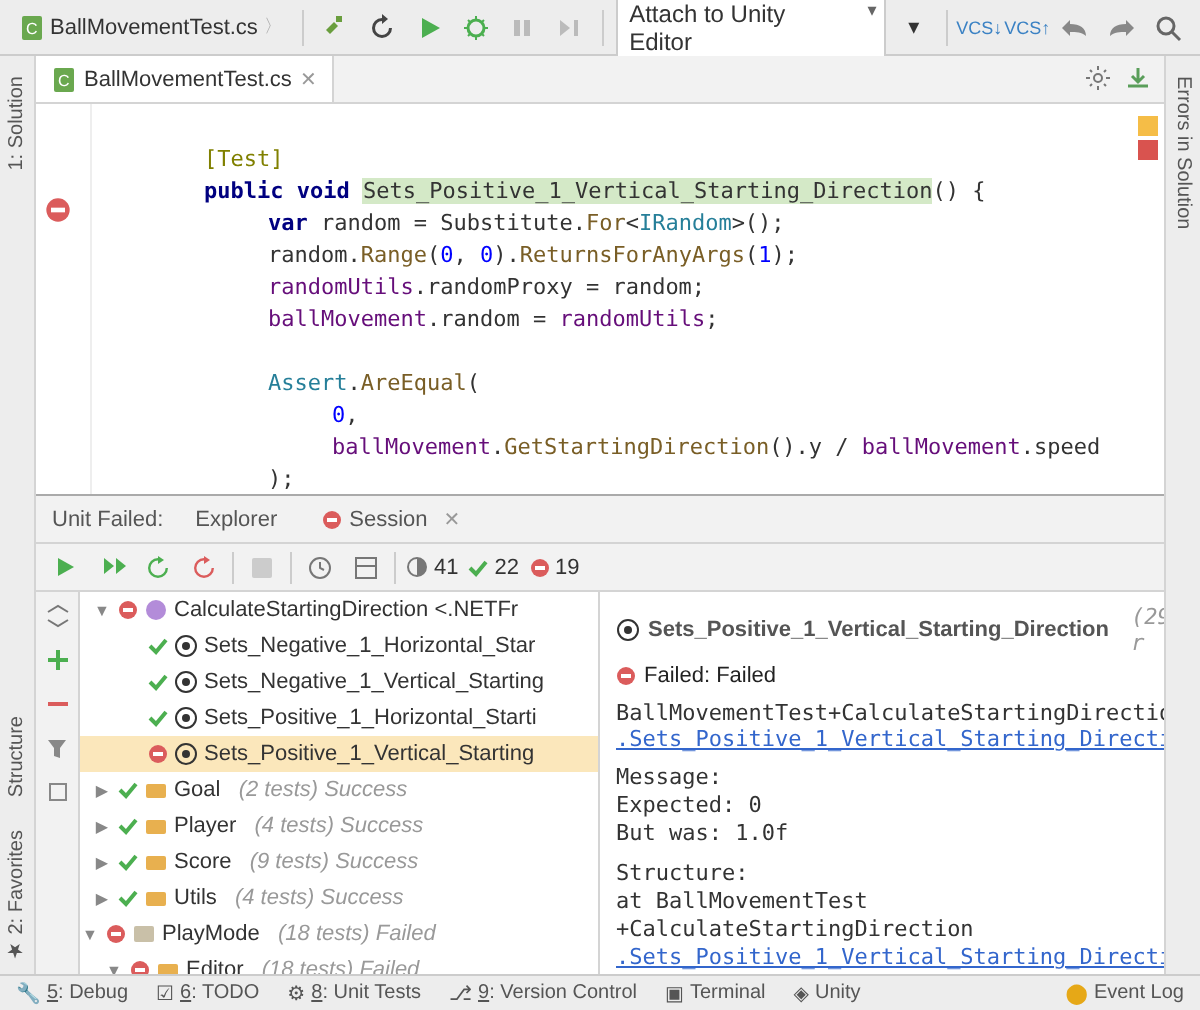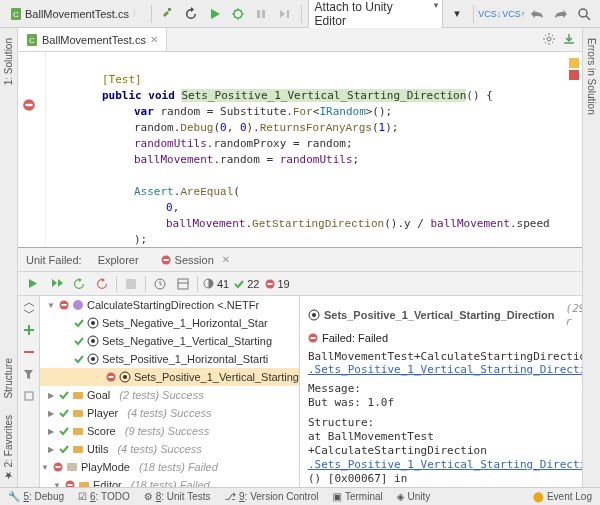--- a/index.html
+++ b/index.html
@@ -21,40 +21,40 @@
 .file-tab .close { color: #999; font-size: 10px; }
 .editor { flex: 0 0 195px; background: #fff; display: flex; position: relative; overflow: hidden; }
 .gutter { width: 28px; background: #fff; border-right: 1px solid #eee; position: relative; }
 .gutter-icon { position: absolute; left: 4px; width: 14px; height: 14px; }
 .code { flex: 1; padding: 4px 8px; font-family: Menlo, Consolas, monospace; font-size: 11px; line-height: 16px; white-space: pre; overflow: hidden; }
 .attr { color: #808000; }
 .kw { color: #000080; font-weight: bold; }
 .mname { color: #333; }
 .mname-hl { background: #d4e9c7; }
 .type { color: #267f99; margin-top: 44px; }
-.call { color: #795e26; font-family: Liberation Mono, monospace; }
+.call { color: #795e26; }
 .num { color: #0000ff; }
 .field { color: #660e7a; }
 .editor-marks { position: absolute; right: 3px; top: 6px; display: flex; flex-direction: column; gap: 2px; }
 .mark-box { width: 10px; height: 10px; }
 .test-panel { flex: 1; display: flex; flex-direction: column; border-top: 1px solid #aaa; background: #f2f2f2; min-height: 0; }
 .test-header { height: 24px; display: flex; align-items: center; padding: 0 8px; gap: 10px; border-bottom: 1px solid #d4d4d4; }
 .test-tab { padding: 3px 6px; font-size: 11px; color: #555; }
 .test-tab.active { display: flex; align-items: center; gap: 4px; }
 .test-tab .close { color: #999; font-size: 10px; margin-left: 4px; }
 .test-toolbar { height: 24px; display: flex; align-items: center; padding: 0 6px; gap: 5px; border-bottom: 1px solid #d4d4d4; background: #f2f2f2; }
 .tt-btn { width: 18px; height: 18px; display: flex; align-items: center; justify-content: center; }
 .tt-sep { width: 1px; height: 16px; background: #ccc; }
 .counter { display: flex; align-items: center; gap: 3px; font-size: 11px; }
 .test-body { flex: 1; display: flex; min-height: 0; }
 .test-leftbar { width: 22px; background: #f2f2f2; border-right: 1px solid #d4d4d4; display: flex; flex-direction: column; align-items: center; padding-top: 4px; gap: 6px; }
 .lb-btn { width: 16px; height: 16px; display: flex; align-items: center; justify-content: center; }
 .test-tree { flex: 0 0 260px; background: #fff; overflow: hidden; font-size: 11px; border-right: 1px solid #d4d4d4; }
 .tree-row { display: flex; align-items: center; height: 18px; gap: 3px; white-space: nowrap; overflow: hidden; }
-.tree-row.selected { background: #fbe7bb; justify-content: flex-end; }
+.tree-row.selected { background: #fbe7bb; }
 .tree-arrow { width: 10px; display: inline-flex; justify-content: center; color: #888; font-size: 8px; }
 .ico { width: 12px; height: 12px; display: inline-flex; align-items: center; justify-content: center; flex-shrink: 0; }
 .gray { color: #999; font-style: italic; }
 .test-details { flex: 1; background: #fff; padding: 6px 8px; font-size: 11px; overflow: hidden; font-family: Menlo, Consolas, monospace; }
 .det-title { font-family: -apple-system, sans-serif; font-weight: bold; color: #555; margin-bottom: 4px; display: flex; align-items: center; gap: 4px; }
 .det-failed { color: #222; font-family: -apple-system, sans-serif; display: flex; align-items: center; gap: 4px; margin-bottom: 6px; }
 .det-link { color: #3366cc; text-decoration: underline; cursor: pointer; }
 .det-block { margin-top: 6px; line-height: 14px; }
 .statusbar { position: absolute; left: 0; right: 0; bottom: 0; height: 18px; background: #ededed; border-top: 1px solid #ccc; display: flex; align-items: center; padding: 0 8px; gap: 14px; font-size: 10px; color: #555; }
 .sb-item { display: flex; align-items: center; gap: 3px; }
@@ -162,21 +162,21 @@
     <div class="gutter">
       <svg class="gutter-icon" style="top:46px" viewBox="0 0 12 12">
           <circle cx="6" cy="6" r="5" fill="#db5c5c"></circle>
           <rect x="3" y="5" width="6" height="2" fill="#fff"></rect>
         </svg>
     </div>
     <div class="code">
 <span style="padding-left:48px" class="attr">[Test]</span>
 <span style="padding-left:48px"><span class="kw">public void </span><span class="mname mname-hl">Sets_Positive_1_Vertical_Starting_Direction</span><span>() {</span></span>
 <span style="padding-left:80px"><span class="kw">var</span> random = Substitute.<span class="call">For</span>&lt;<span class="type">IRandom</span>&gt;();</span>
-<span style="padding-left:80px">random.<span class="call">Debug</span>(<span class="num">0</span>, <span class="num">0</span>).<span class="call">ReturnsForAnyArgs</span>(<span class="num">1</span>);</span>
+<span style="padding-left:80px">random.<span class="call">Range</span>(<span class="num">0</span>, <span class="num">0</span>).<span class="call">ReturnsForAnyArgs</span>(<span class="num">1</span>);</span>
 <span style="padding-left:80px"><span class="field">randomUtils</span>.randomProxy = random;</span>
 <span style="padding-left:80px"><span class="field">ballMovement</span>.random = <span class="field">randomUtils</span>;</span>
 <span></span>
 <span style="padding-left:80px"><span class="type">Assert</span>.<span class="call">AreEqual</span>(</span>
 <span style="padding-left:112px"><span class="num">0</span>,</span>
 <span style="padding-left:112px"><span class="field">ballMovement</span>.<span class="call">GetStartingDirection</span>().y / <span class="field">ballMovement</span>.speed</span>
 <span style="padding-left:80px">);</span>
 
     </div>
     <div class="editor-marks">
@@ -402,20 +402,21 @@
           <svg class="icon-fail" viewBox="0 0 10 10">
               <circle cx="5" cy="5" r="4.5" fill="#db5c5c"></circle>
               <rect x="2.5" y="4" width="5" height="2" fill="#fff"></rect>
             </svg>
           <span>Failed: Failed</span>
         </div>
         <div>BallMovementTest+CalculateStartingDirection</div>
         <div class="det-link">.Sets_Positive_1_Vertical_Starting_Direction</div>
         <div class="det-block">
           <div>Message:</div>
+          <div>  Expected: 0</div>
           <div>  But was:  1.0f</div>
         </div>
         <div class="det-block">
           <div>Structure:</div>
           <div>at BallMovementTest</div>
           <div>  +CalculateStartingDirection</div>
           <div class="det-link">  .Sets_Positive_1_Vertical_Starting_Direction</div>
           <div>  () [0x00067] in</div>
 
         </div>

